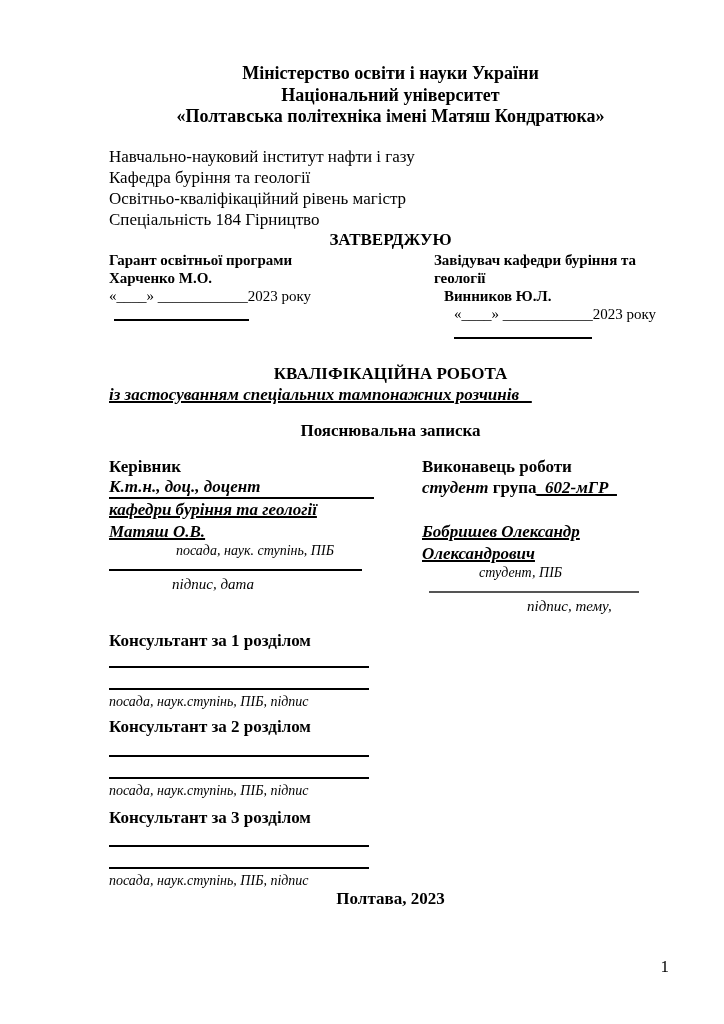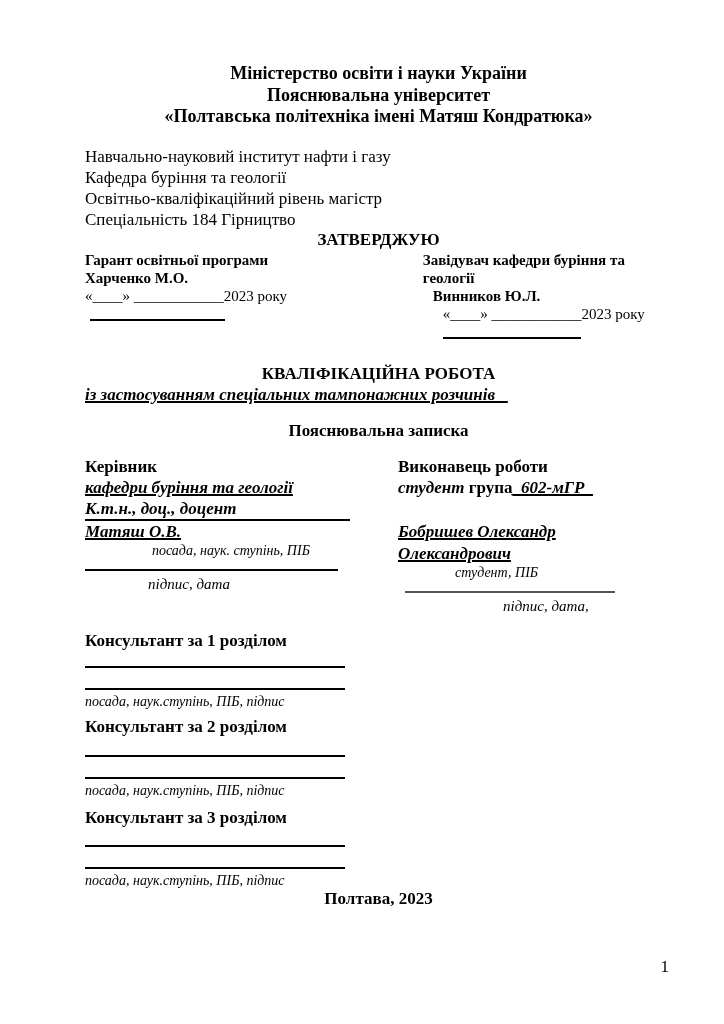--- a/index.html
+++ b/index.html
@@ -6,21 +6,21 @@
   html, body { background: #ffffff; }
   .page {
     position: relative;
     width: 724px;
     height: 1024px;
     background: #ffffff;
     color: #000000;
     font-family: "Liberation Serif", "DejaVu Serif", serif;
     font-size: 17px;
     line-height: 21px;
-    padding: 63px 52px 0 85px;
+    padding: 63px 52px 0 109px;
     overflow: hidden;
   }
   .center { text-align: center; }
   .b  { font-weight: bold; }
   .bi { font-weight: bold; font-style: italic; }
   .u  { text-decoration: underline; text-decoration-thickness: 1.5px; }
   .fs18 { font-size: 18px; line-height: 21.5px; }
   .fs15 { font-size: 15px; }
 
   .institute { margin-top: 18px; }
@@ -78,21 +78,21 @@
   .city { line-height: 19px; }
 
   .pagenum { position: absolute; top: 956px; right: 55px; line-height: 21px; }
 </style>
 </head>
 <body>
 
 <div class="page">
 
   <div class="center b fs18">Міністерство освіти і науки України</div>
-  <div class="center b fs18">Пояснювальна університет</div>
+  <div class="center b fs18">Національний університет</div>
   <div class="center b fs18">«Полтавська політехніка імені Матяш Кондратюка»</div>
 
   <div class="institute">
     <div>Навчально-науковий інститут нафти і газу</div>
     <div>Кафедра буріння та геології</div>
     <div>Освітньо-кваліфікаційний рівень магістр</div>
     <div>Спеціальність 184 Гірництво</div>
   </div>
 
   <div class="center b approve-title">ЗАТВЕРДЖУЮ</div>
@@ -111,35 +111,35 @@
     </div>
   </div>
 
   <div class="center b work-title">КВАЛІФІКАЦІЙНА РОБОТА</div>
   <div class="theme-l2 bi u">із застосуванням спеціальних тампонажних розчинів _</div>
   <div class="center b subtitle">Пояснювальна записка</div>
 
   <div class="people-row">
     <div class="sup-col">
       <div class="b ptitle">Керівник</div>
+      <div class="bi pos-line1">К.т.н., доц., доцент</div>
       <div class="bi u pline">кафедри буріння та геології</div>
-      <div class="bi pos-line1">К.т.н., доц., доцент</div>
       <div class="bi u pline">Матяш О.В.</div>
       <div class="caption ml45">посада, наук. ступінь, ПІБ</div>
       <div class="sign-line sup-sign"></div>
       <div class="caption2 ml63">підпис, дата</div>
     </div>
     <div class="exe-col">
       <div class="b ptitle">Виконавець роботи</div>
       <div class="pline"><span class="bi">студент</span><span class="b"> група</span><span class="bi u">_602-мГР_</span></div>
       <div class="spacer"></div>
       <div class="bi u pline">Бобришев Олександр Олександрович</div>
       <div class="caption ml57">студент, ПІБ</div>
       <div class="sign-line exe-sign"></div>
-      <div class="caption2 ml105">підпис, дата,</div>
+      <div class="caption2 ml105">підпис, тему,</div>
     </div>
   </div>
 
   <div>
     <div class="b cons-title mt14">Консультант за 1 розділом</div>
     <div class="sign-line cons-line cl1"></div>
     <div class="sign-line cons-line cl2"></div>
     <div class="caption cons-cap">посада, наук.ступінь, ПІБ, підпис</div>
   </div>
   <div>

